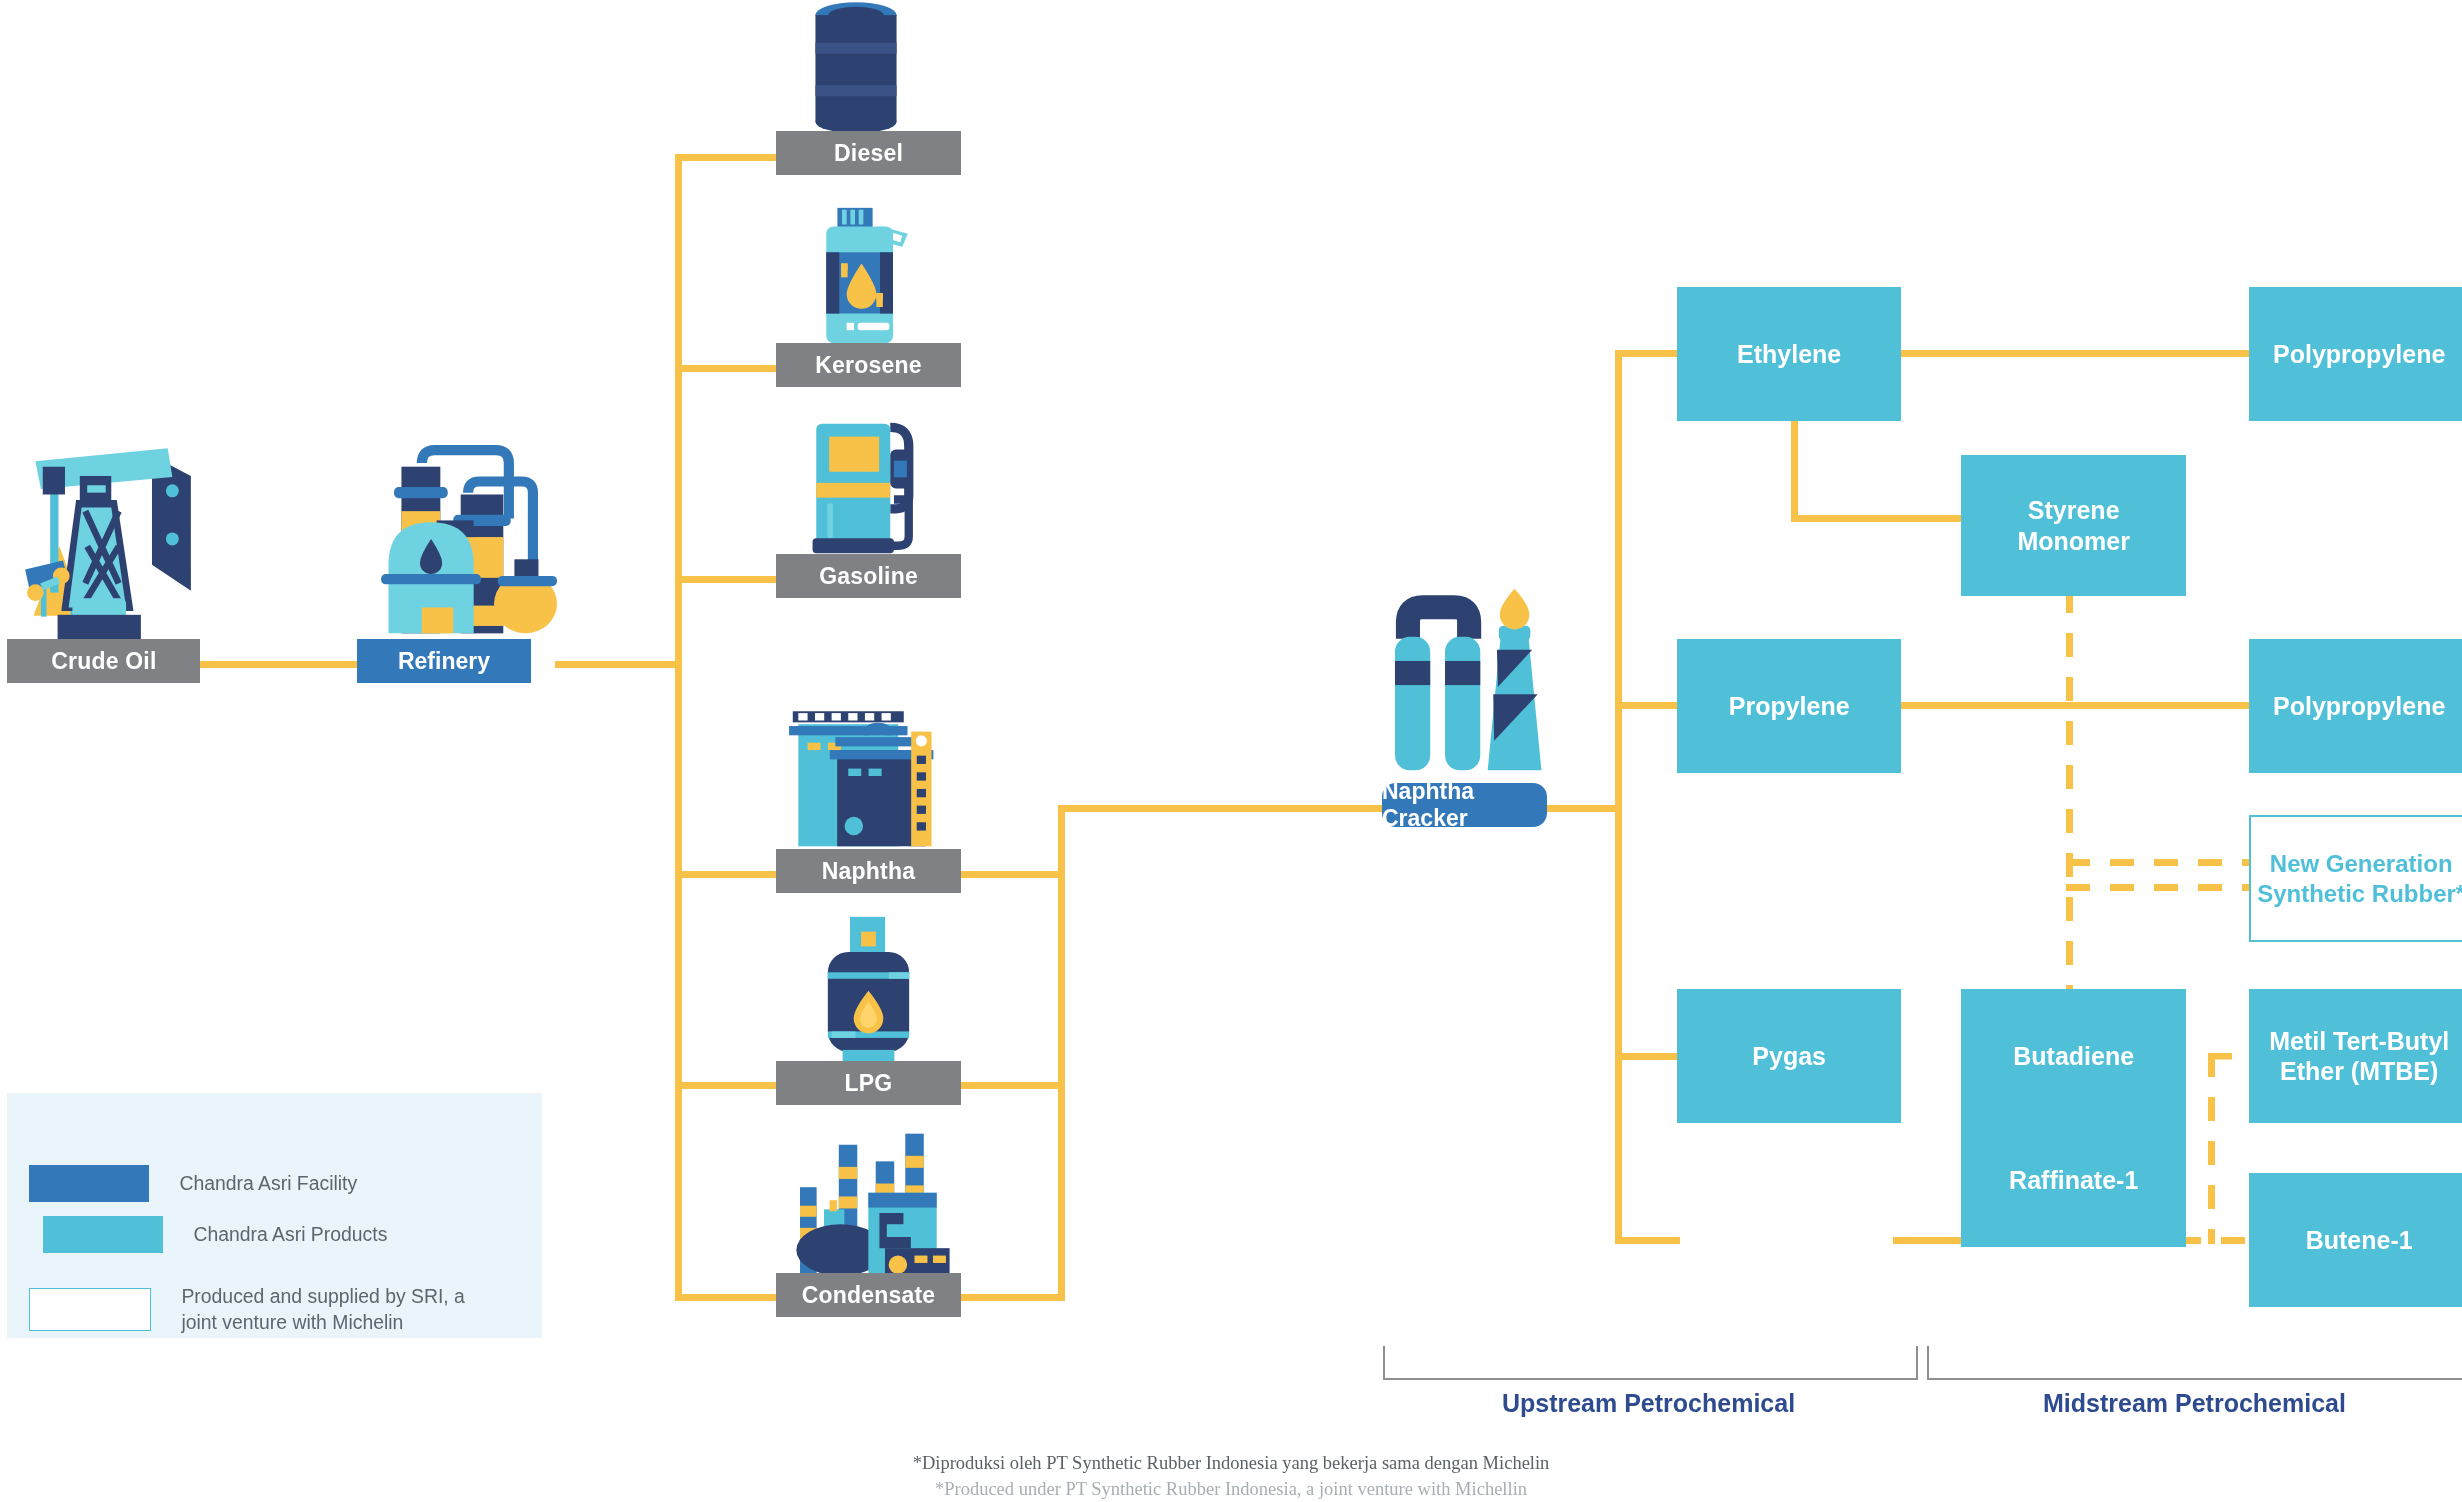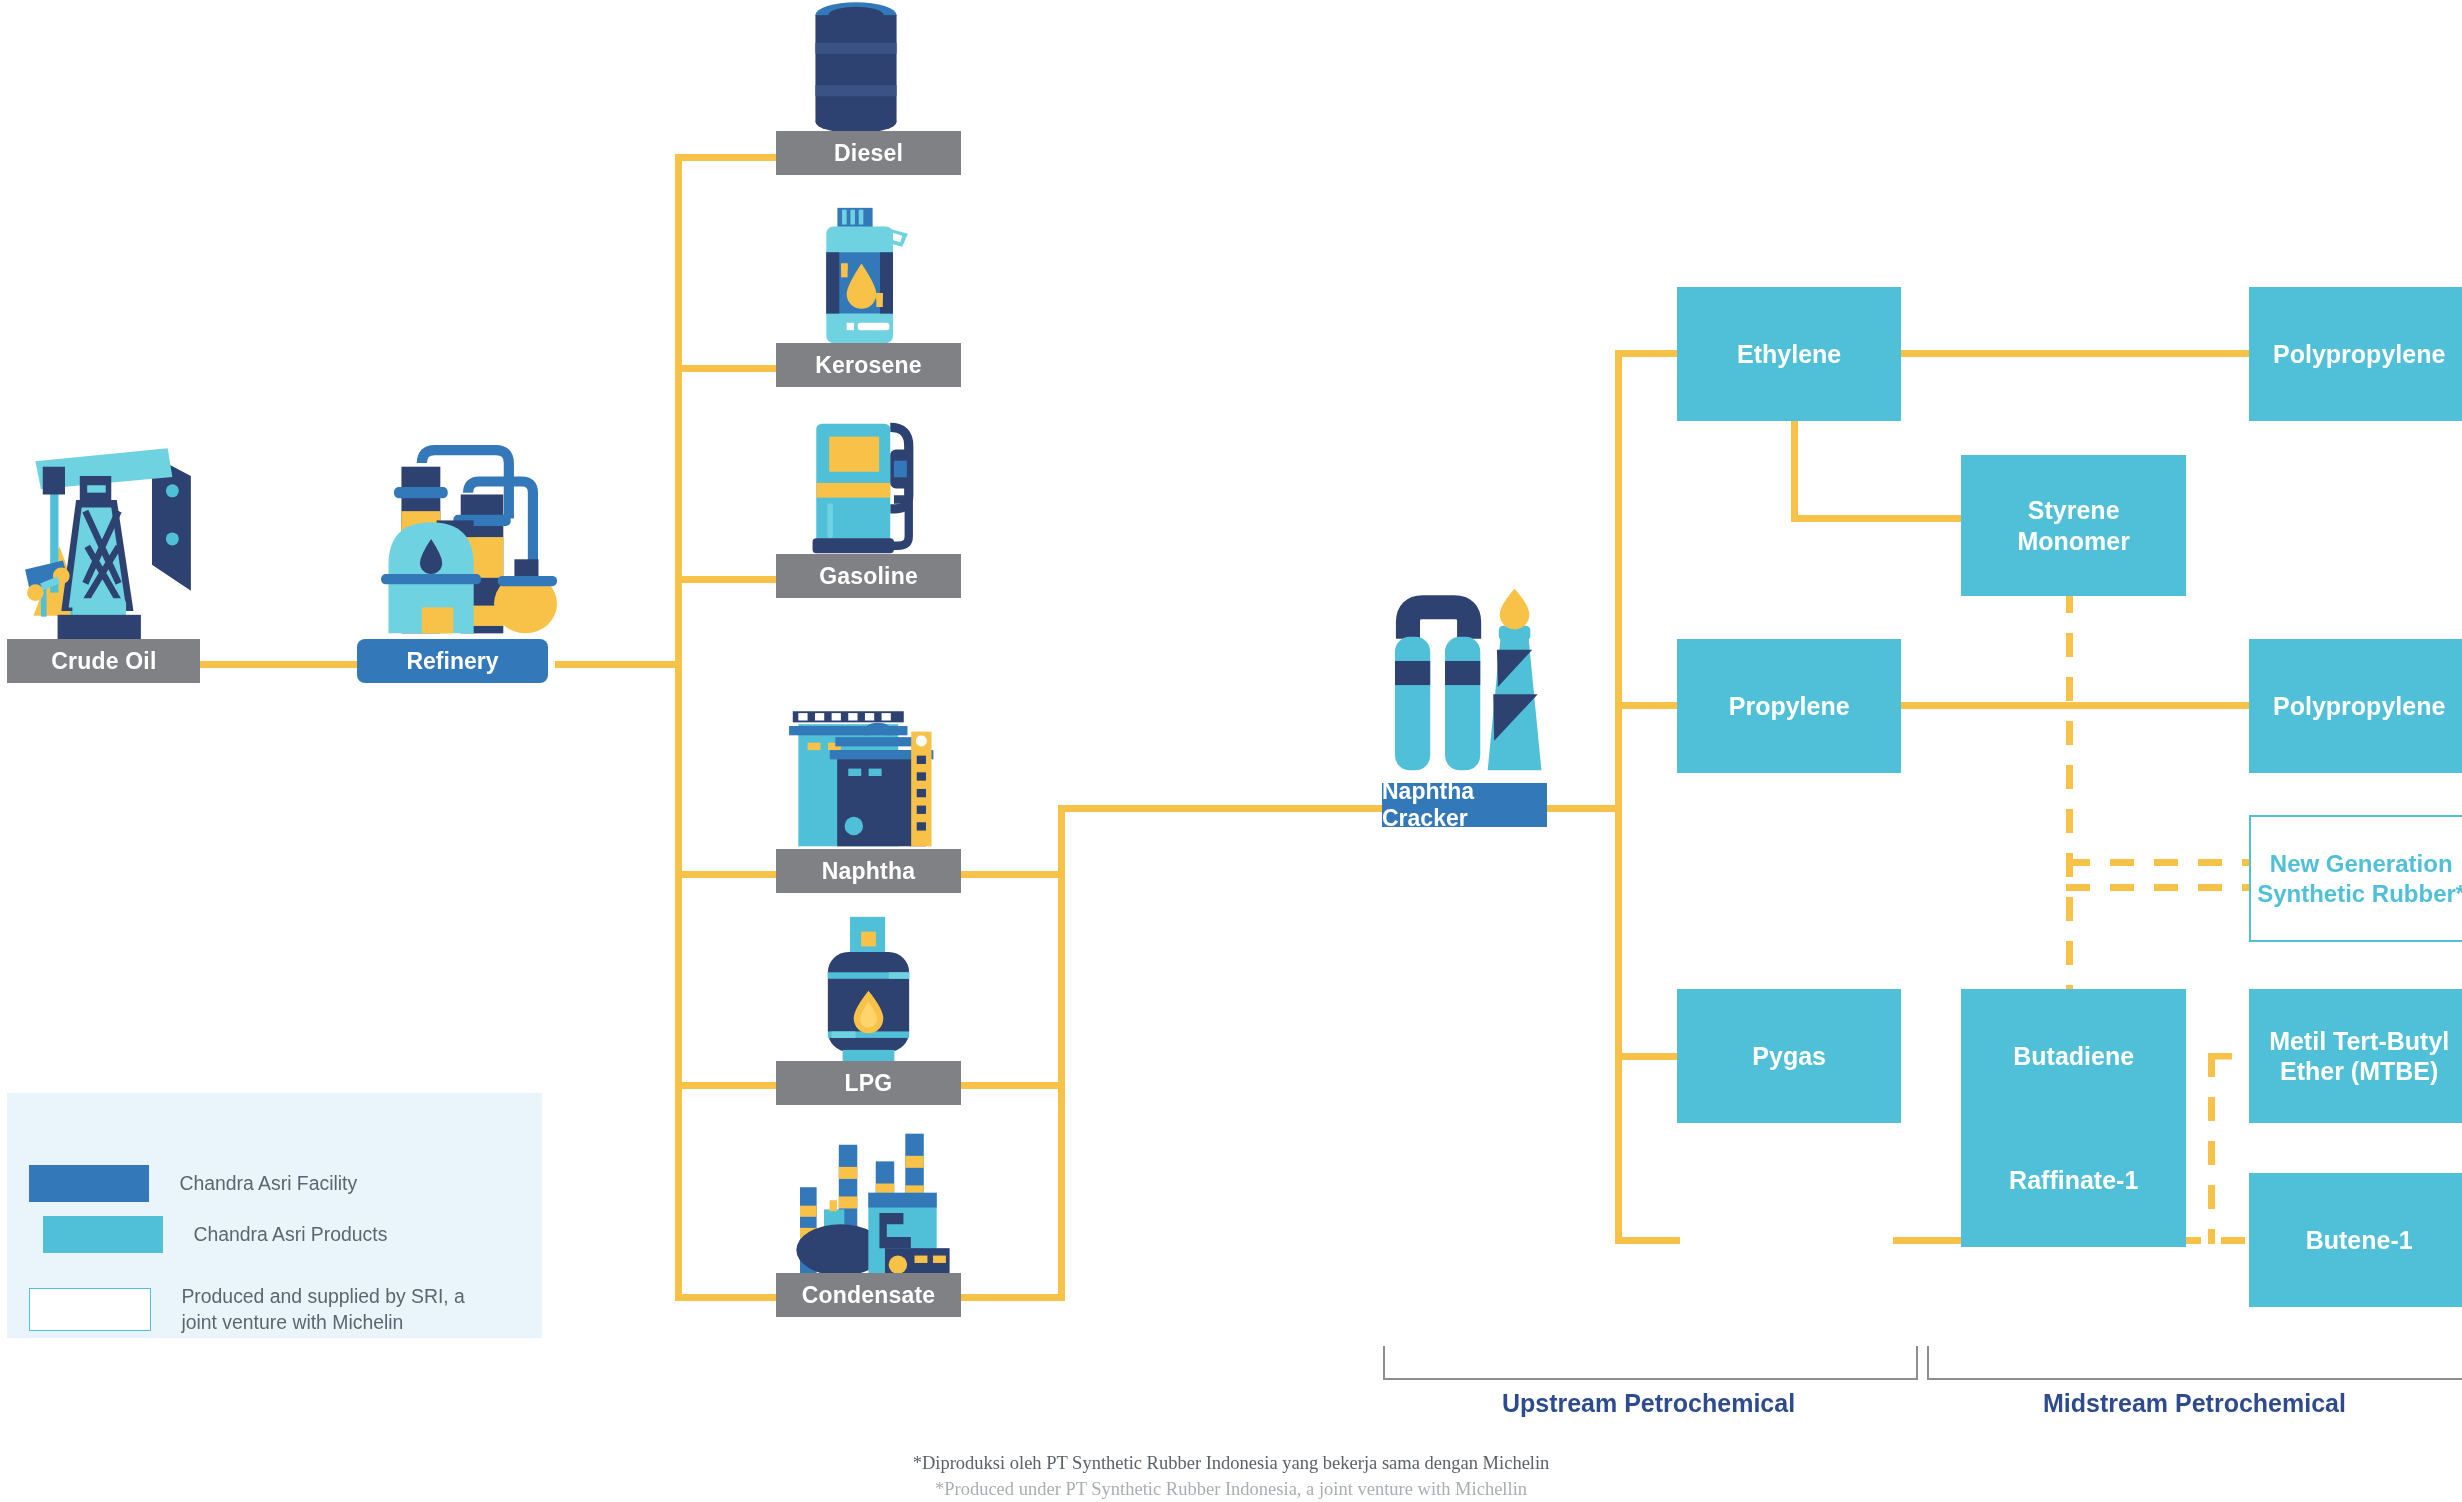--- a/index.html
+++ b/index.html
@@ -158,21 +158,21 @@
       <rect x="108" y="166" width="42" height="18" fill="#2e4272"></rect>
       <path d="M34,214 L34,140 Q34,94 80,94 Q126,94 126,140 L126,214 Z" fill="#6fd2e0"></path>
       <path d="M80,112 q12,18 12,26 a12,12 0 0 1 -24,0 q0,-8 12,-26 z" fill="#2e4272"></path>
       <rect x="26" y="150" width="108" height="11" rx="5" fill="#3378b8"></rect>
       <rect x="70" y="186" width="34" height="28" fill="#f8c249"></rect>
       <ellipse cx="182" cy="182" rx="34" ry="32" fill="#f8c249"></ellipse>
       <rect x="170" y="134" width="26" height="24" fill="#2e4272"></rect>
       <rect x="152" y="152" width="64" height="11" rx="5" fill="#3378b8"></rect>
     </svg>
   </div>
-  <div class="facility-plate" style="left:357px;top:639px;width:191px;height:44px;font-size:23px;border-radius:8px;">
+  <div class="facility-plate" style="left:357px;top:639px;width:174px;height:44px;font-size:23px;">
     <span>Refinery</span>
   </div>
 
   <div class="icon" style="left:809px;top:0px;">
     <svg width="94" height="139" viewBox="0 0 102 150">
       <ellipse cx="51" cy="16" rx="44" ry="14" fill="#3378b8"></ellipse>
       <rect x="7" y="16" width="88" height="116" fill="#2e4272"></rect>
       <ellipse cx="51" cy="132" rx="44" ry="12" fill="#2e4272"></ellipse>
       <rect x="7" y="46" width="88" height="12" fill="#3b5286"></rect>
       <rect x="7" y="92" width="88" height="12" fill="#3b5286"></rect>
@@ -312,21 +312,21 @@
       <rect x="68" y="58" width="38" height="144" rx="16" fill="#4fc0d8"></rect>
       <rect x="14" y="84" width="38" height="26" fill="#2e4272"></rect>
       <rect x="68" y="84" width="38" height="26" fill="#2e4272"></rect>
       <path d="M128,58 L158,58 L172,202 L114,202 Z" fill="#4fc0d8"></path>
       <rect x="126" y="46" width="34" height="16" rx="5" fill="#4fc0d8"></rect>
       <polygon points="124,72 162,72 125,112" fill="#2e4272"></polygon>
       <polygon points="120,120 168,120 121,170" fill="#2e4272"></polygon>
       <path d="M143,6 q16,18 16,28 a16,16 0 0 1 -32,0 q0,-10 16,-28 z" fill="#f8c249"></path>
     </svg>
   </div>
-  <div class="facility-plate" style="left:1382px;top:783px;width:165px;height:44px;font-size:23px;">
+  <div class="facility-plate" style="left:1382px;top:783px;width:165px;height:44px;font-size:23px;border-radius:14px;">
     <span>Naphtha Cracker</span>
   </div>
 
   <div class="pbox" style="left:1677px;top:287px;width:217px;height:127px;font-size:25px;">
     <span>Ethylene</span>
   </div>
   <div class="pbox" style="left:1677px;top:639px;width:217px;height:127px;font-size:25px;">
     <span>Propylene</span>
   </div>
   <div class="pbox" style="left:1677px;top:989px;width:217px;height:127px;font-size:25px;">

